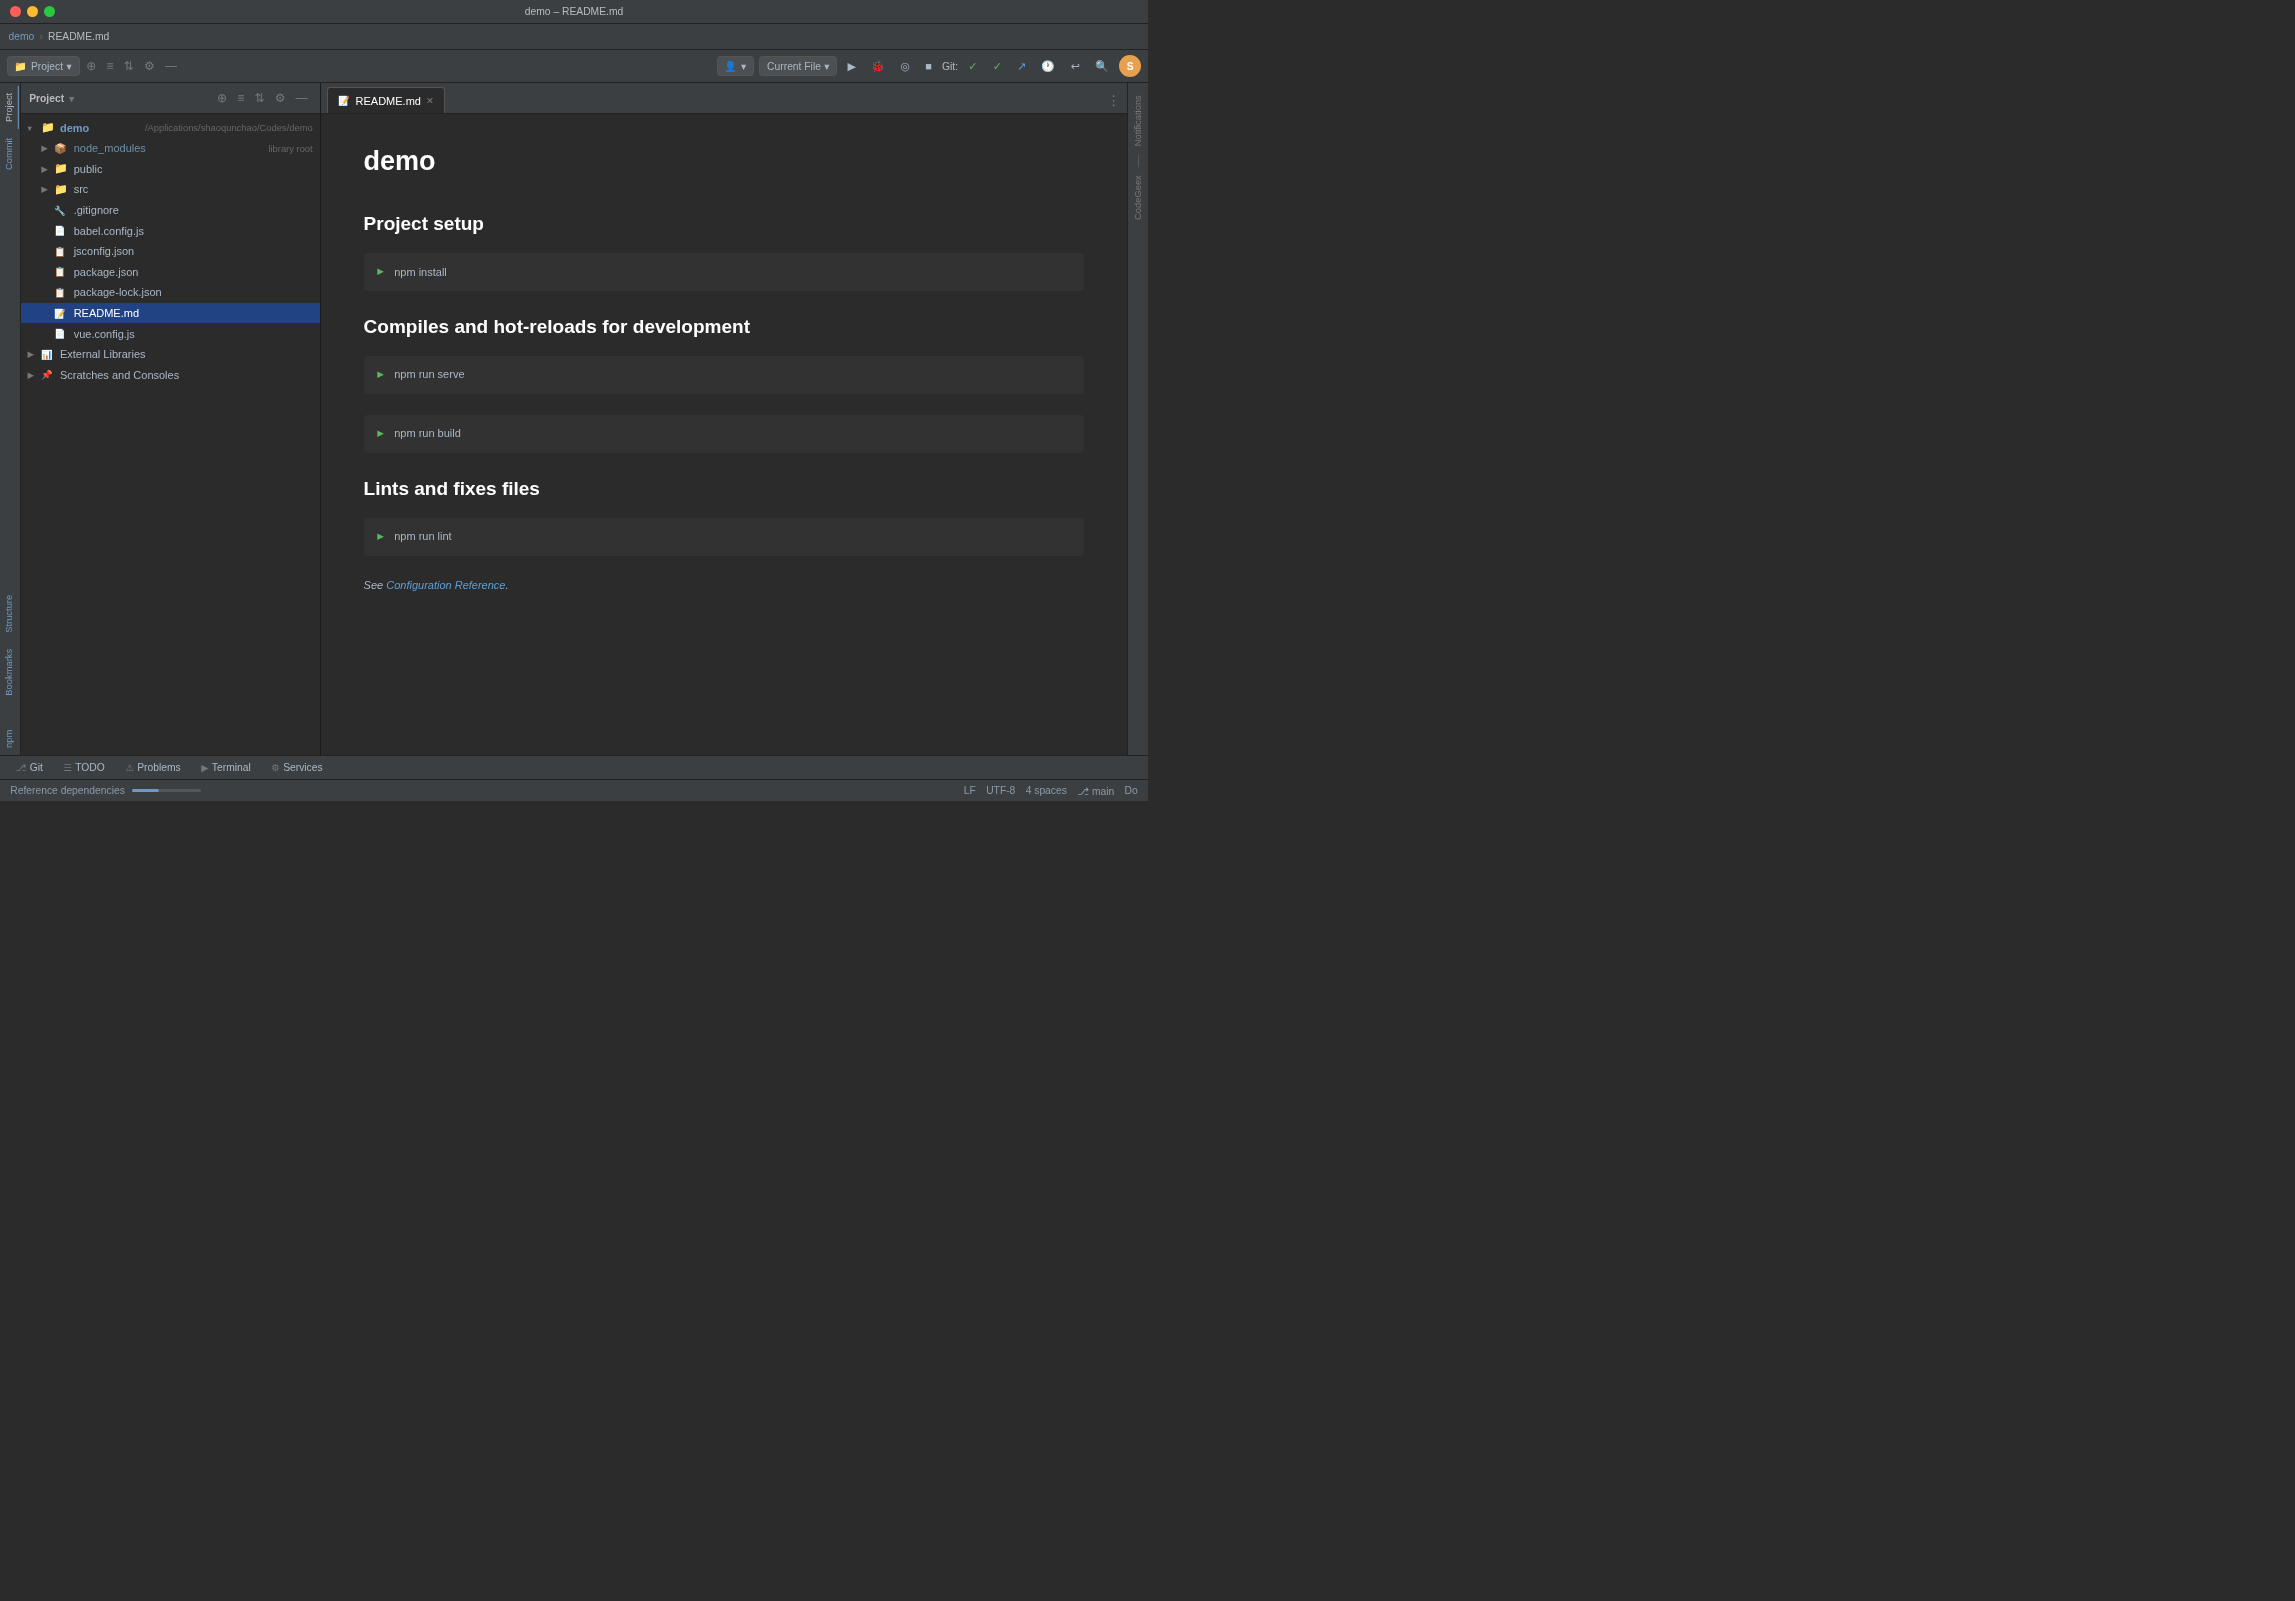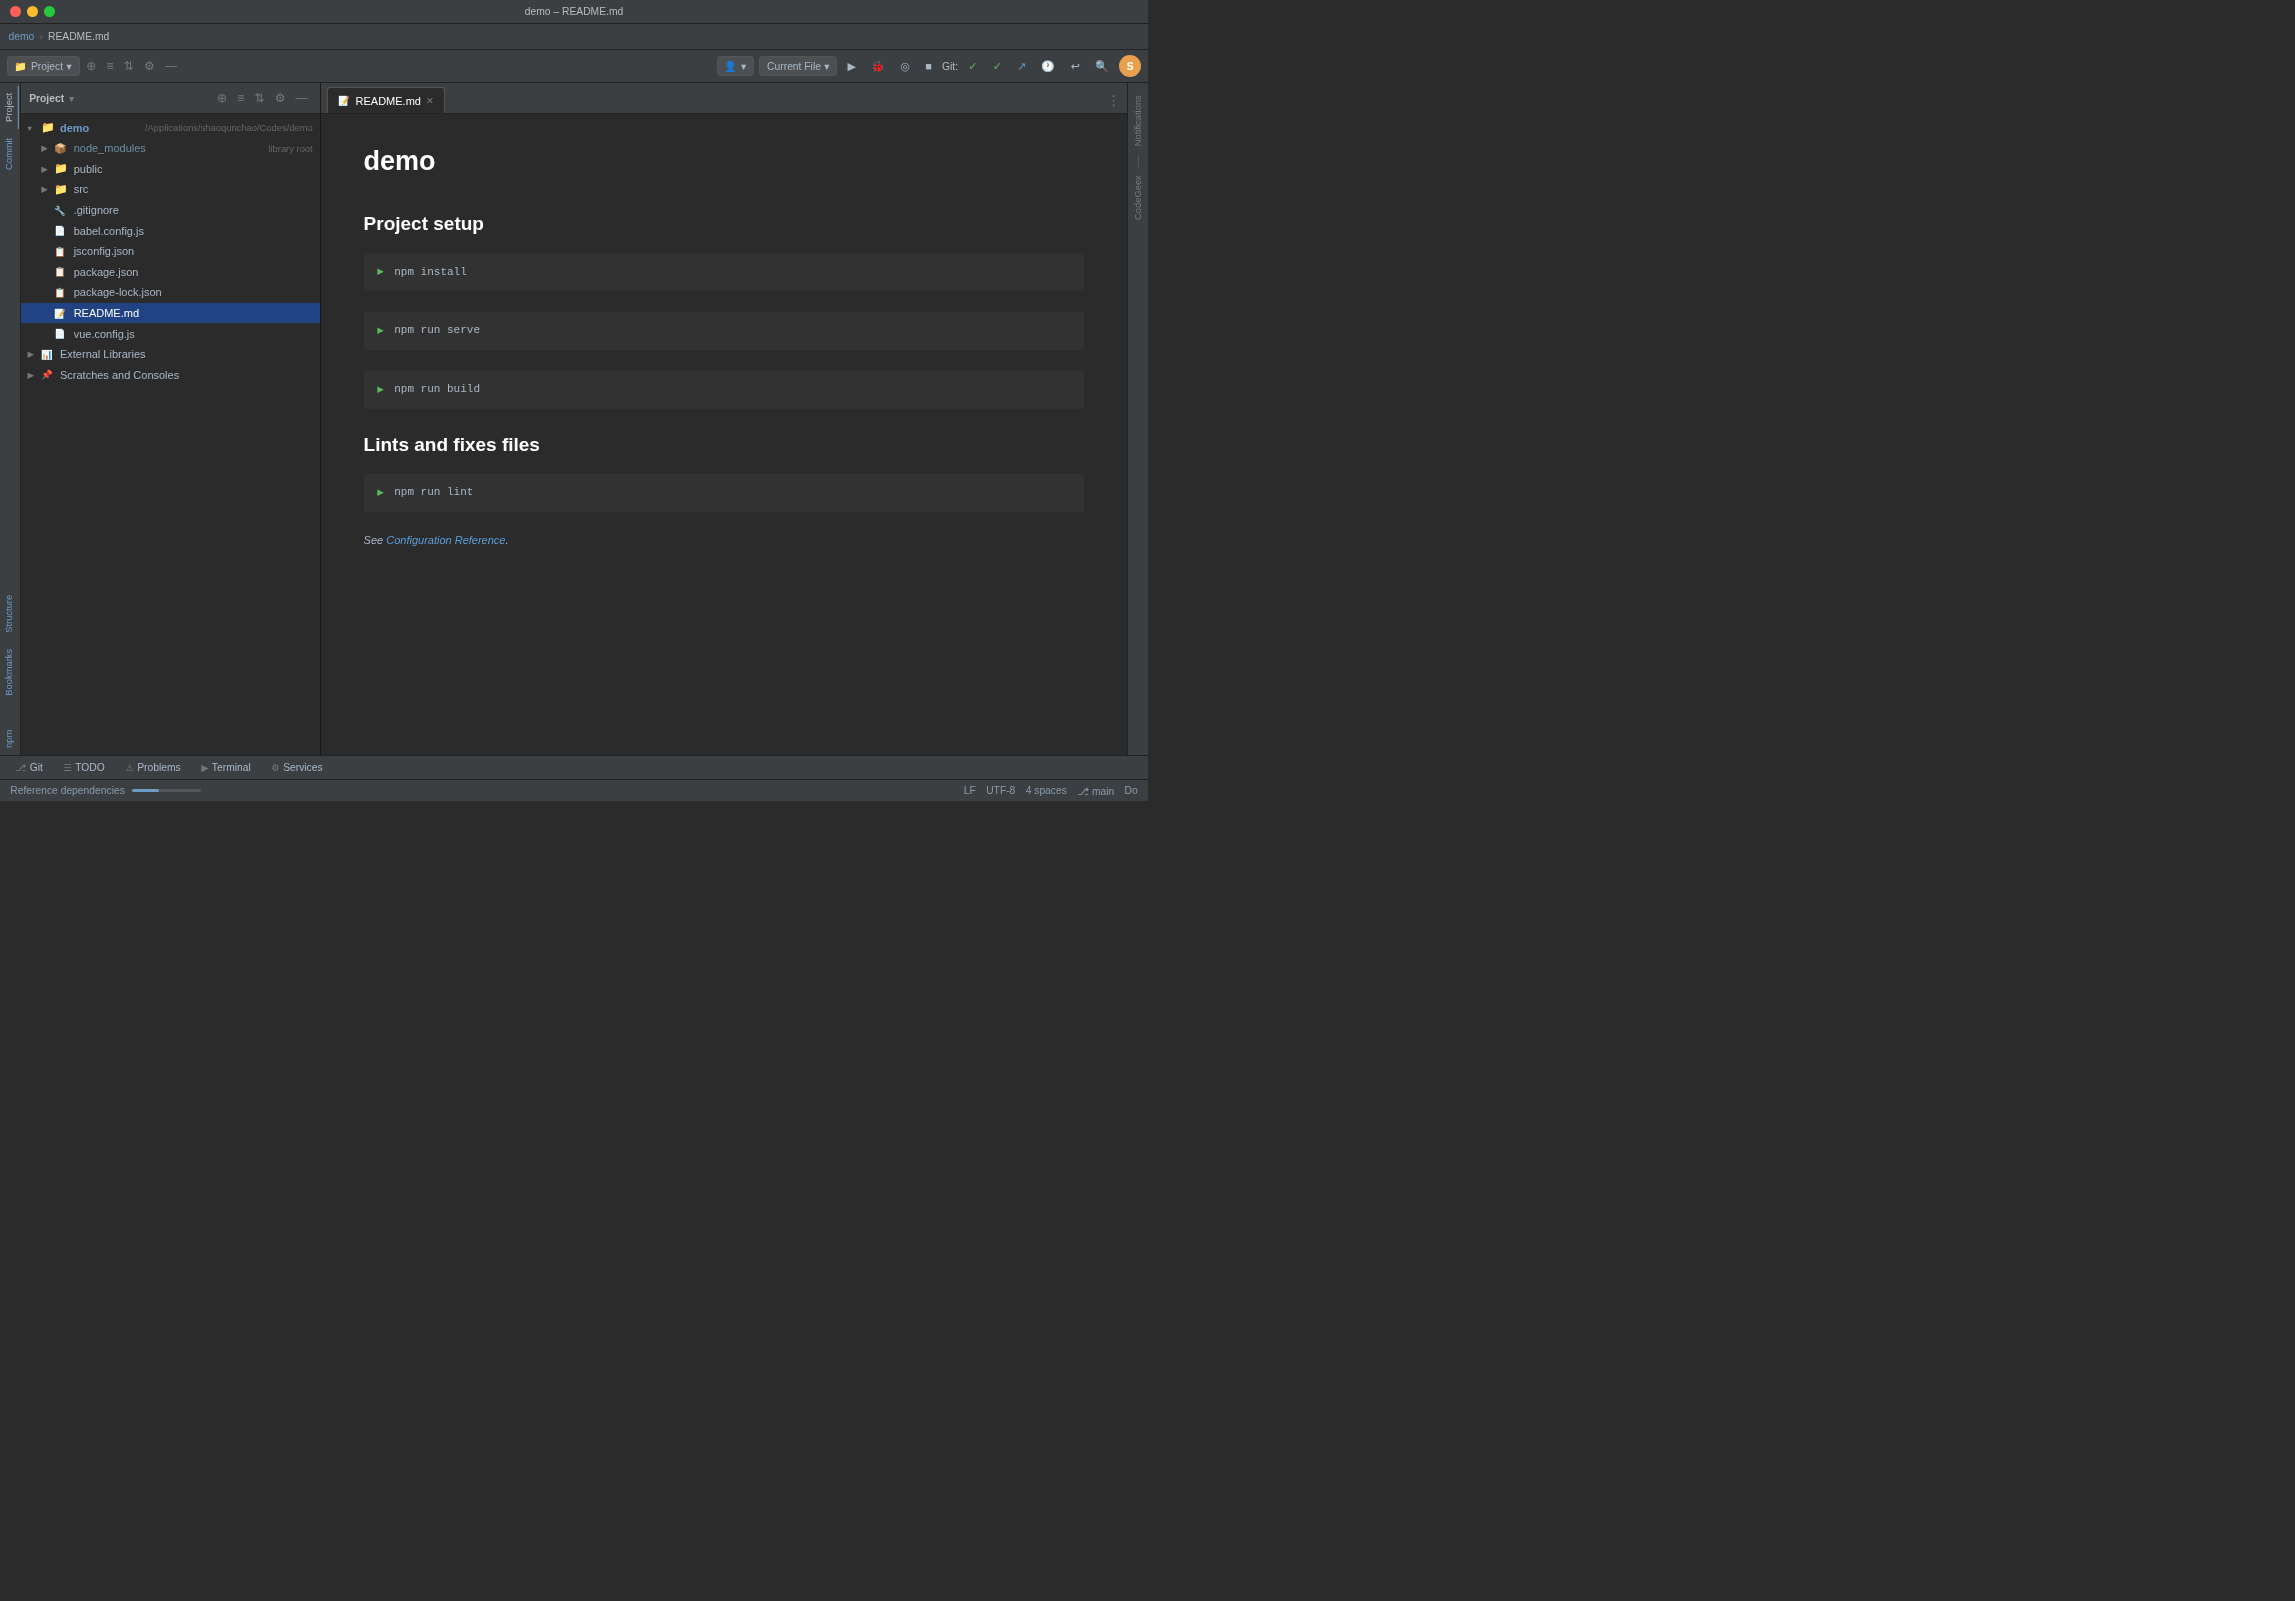--- a/index.html
+++ b/index.html
@@ -318,21 +318,21 @@
       margin-bottom: 20.6px;
       display: flex;
       align-items: center;
       gap: 10.3px;
     }
     .code-arrow {
       color: #5cb85c;
       font-size: 8.6px;
     }
     .code-text {
-      font-family: Liberation Mono, monospace;
+      font-family: Liberation Sans, sans-serif;
       font-size: 11px;
       color: #a9b7c6;
     }
 
     
     .status-bar {
       height: 22px;
       background: #3c3f41;
       border-top: 0.9px solid #222;
       display: flex;
@@ -611,20 +611,21 @@
 
     <div class="markdown-body">
       <h1>demo</h1>
 
       <h2>Project setup</h2>
       <div class="code-block">
         <span class="code-arrow">▶</span>
         <span class="code-text">npm install</span>
       </div>
 
+      <h2>Compiles and hot-reloads for development</h2>
       <div class="code-block">
         <span class="code-arrow">▶</span>
         <span class="code-text">npm run serve</span>
       </div>
 
       <div class="code-block">
         <span class="code-arrow">▶</span>
         <span class="code-text">npm run build</span>
       </div>
 

